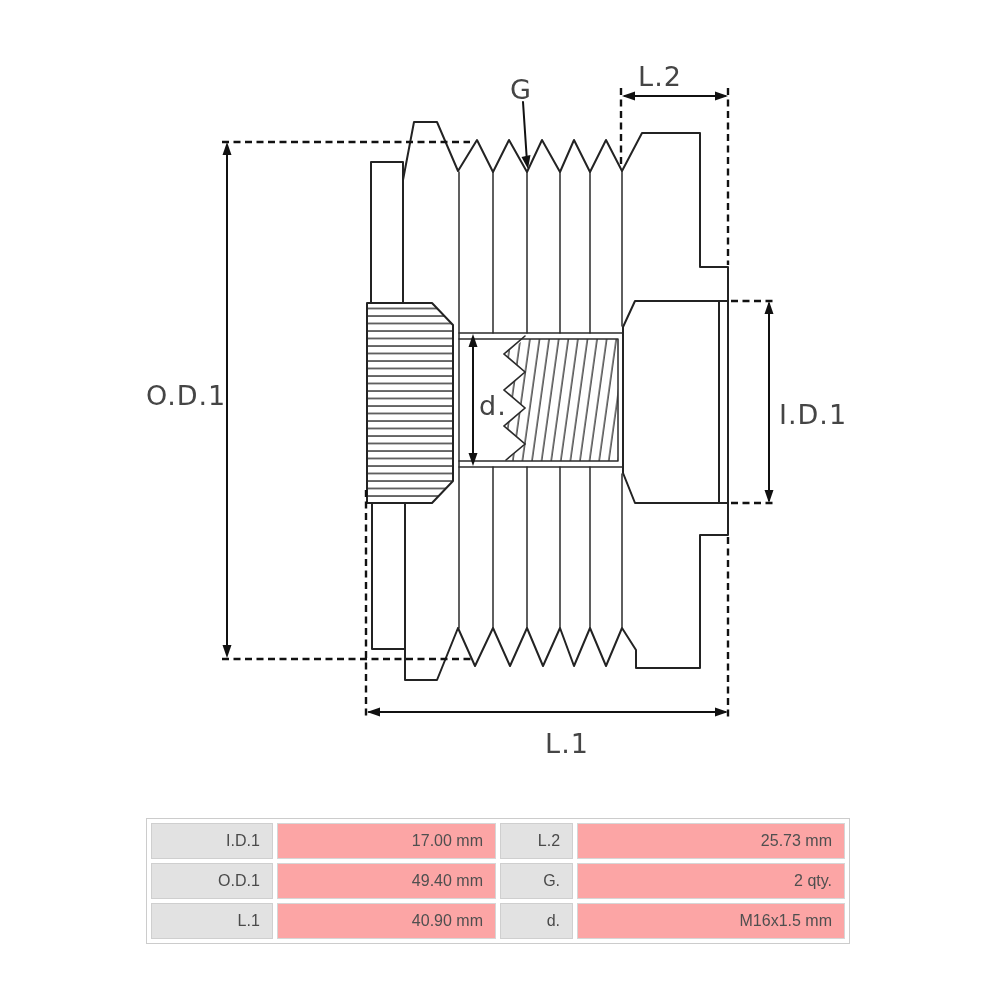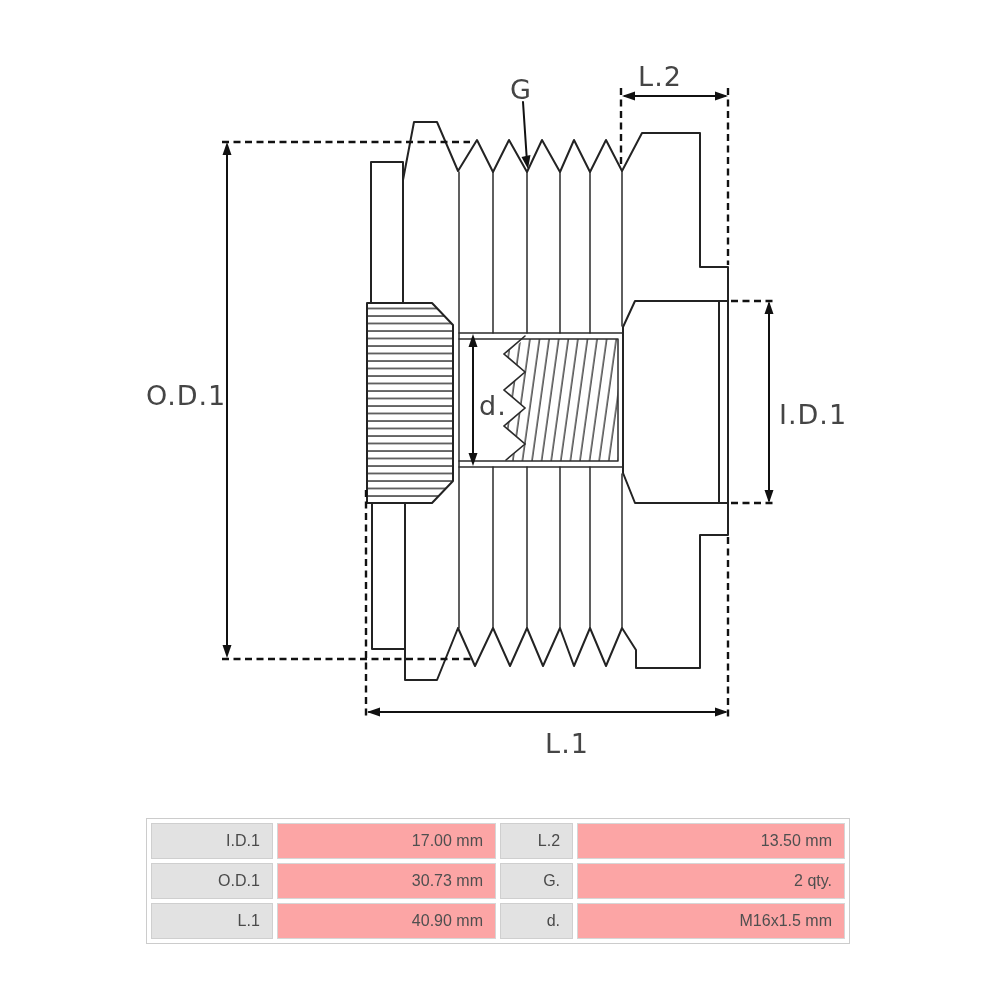--- a/index.html
+++ b/index.html
@@ -112,25 +112,25 @@
     <col style="width:120px">
         <col style="width:216px">
         <col style="width:72px">
         <col style="width:264px">
   </colgroup>
   <tbody>
     <tr>
       <td class="lab">I.D.1</td>
       <td>17.00 mm</td>
       <td class="lab">L.2</td>
-      <td>13.50 mm</td>
+      <td>25.73 mm</td>
     </tr>
     <tr>
       <td class="lab">O.D.1</td>
-      <td>30.73 mm</td>
+      <td>49.40 mm</td>
       <td class="lab">G.</td>
       <td>2 qty.</td>
     </tr>
     <tr>
       <td class="lab">L.1</td>
       <td>40.90 mm</td>
       <td class="lab">d.</td>
       <td>M16x1.5 mm</td>
     </tr>
   </tbody>

